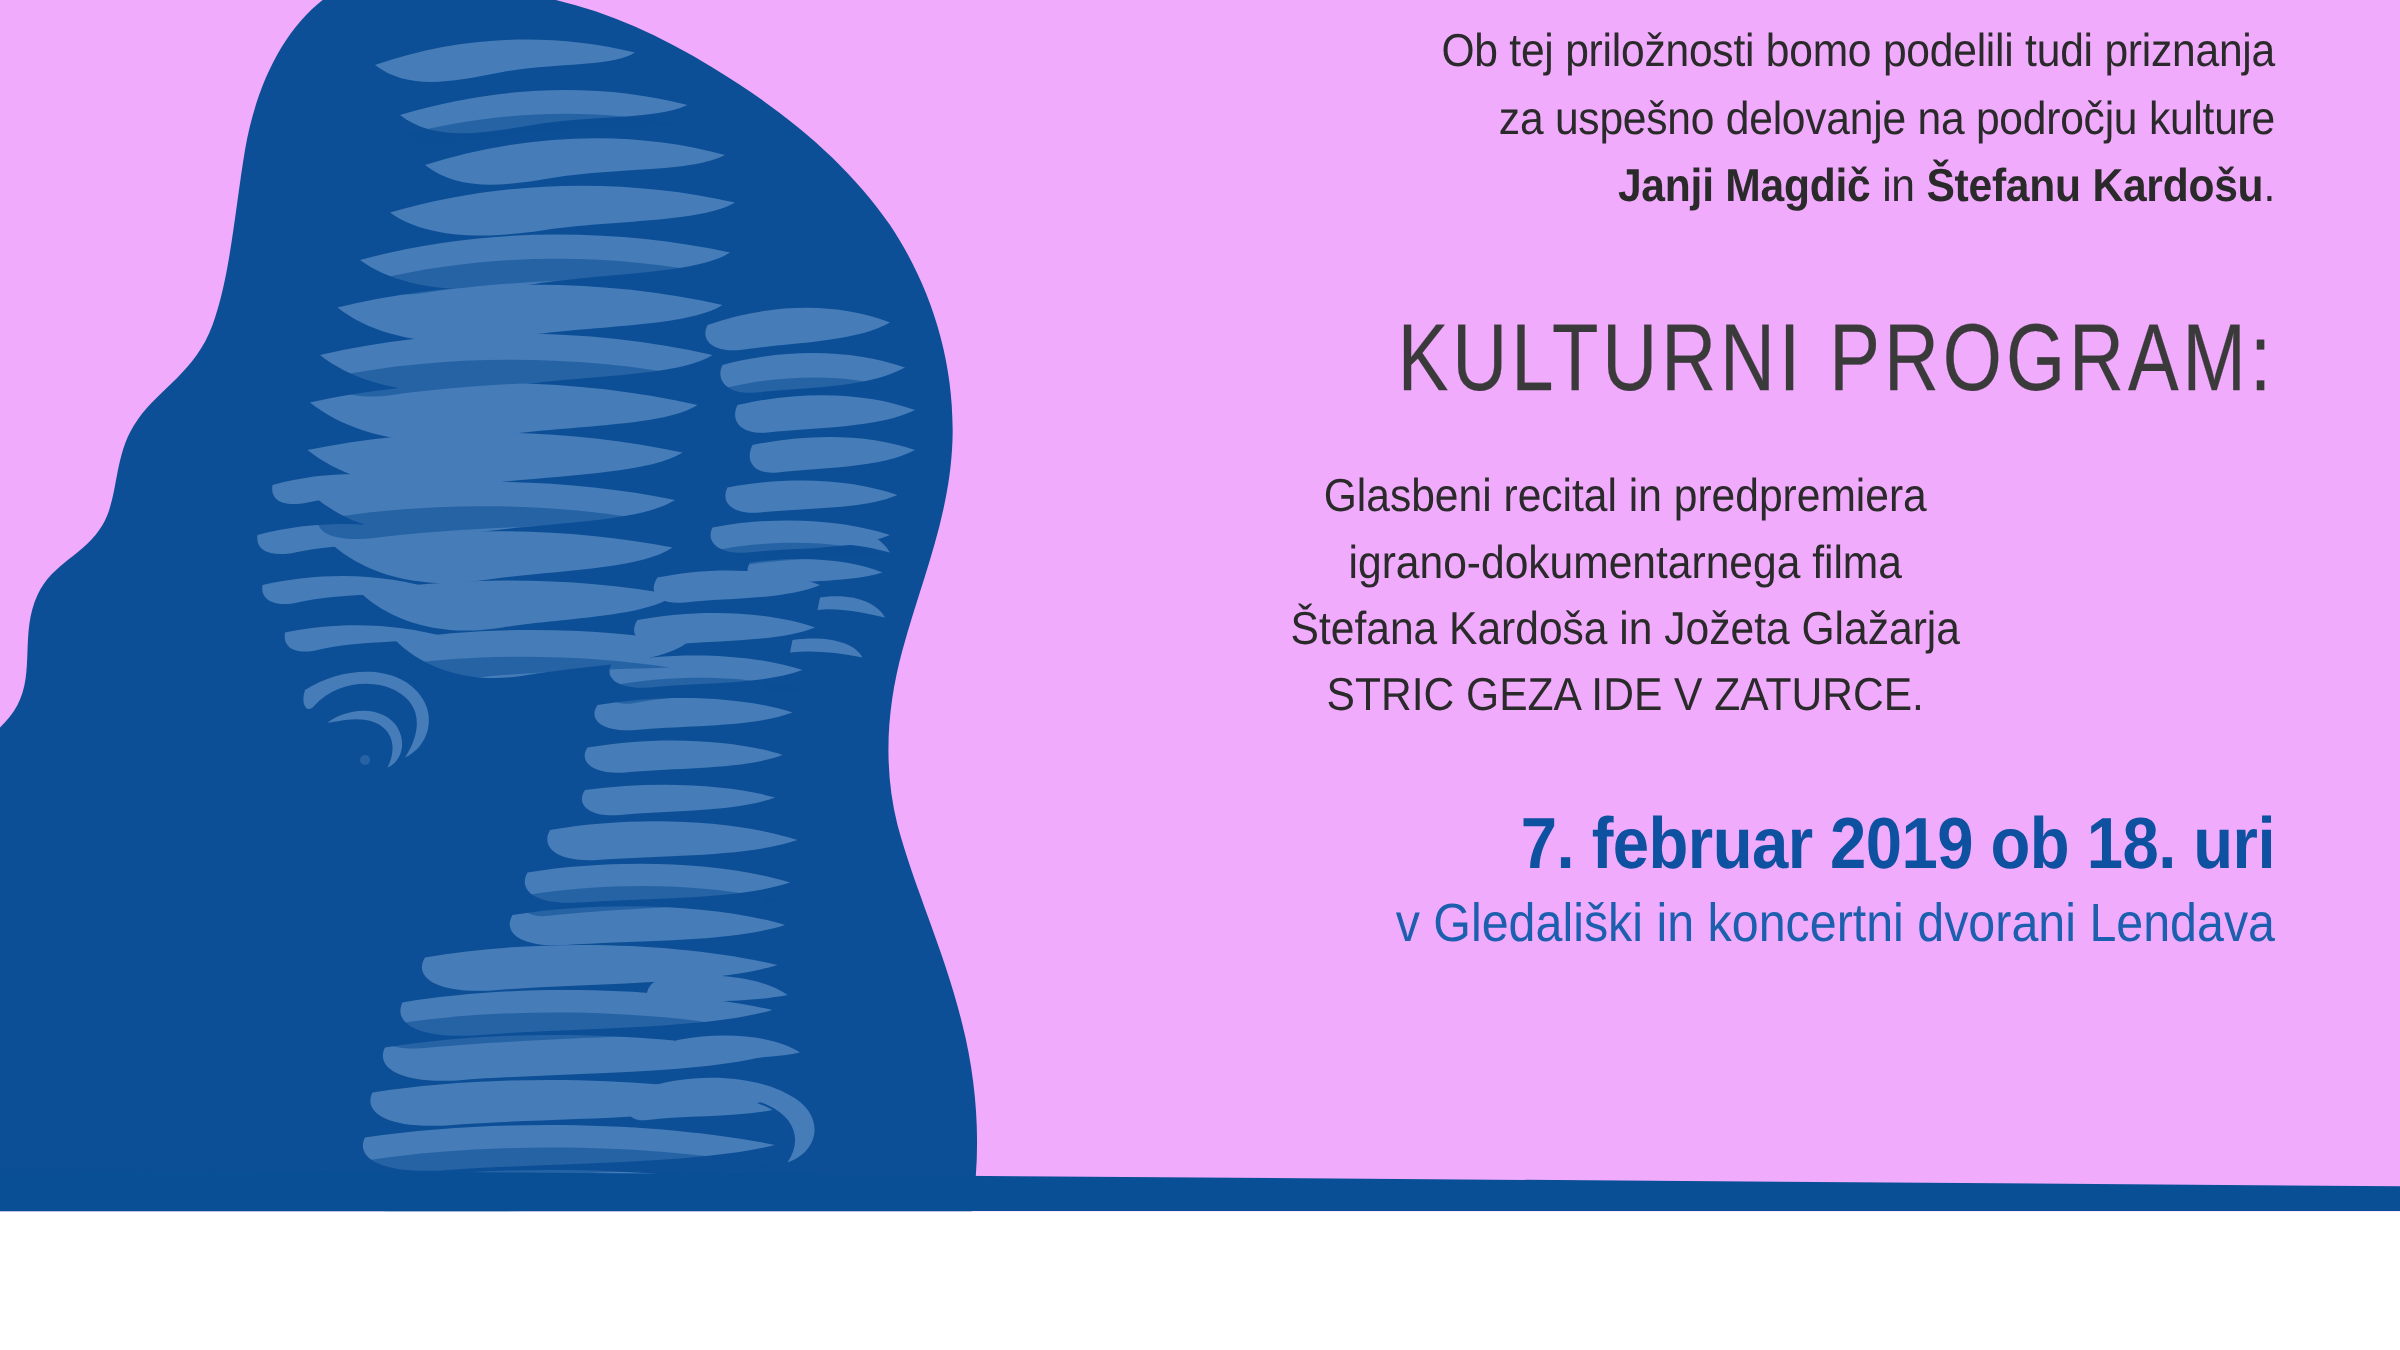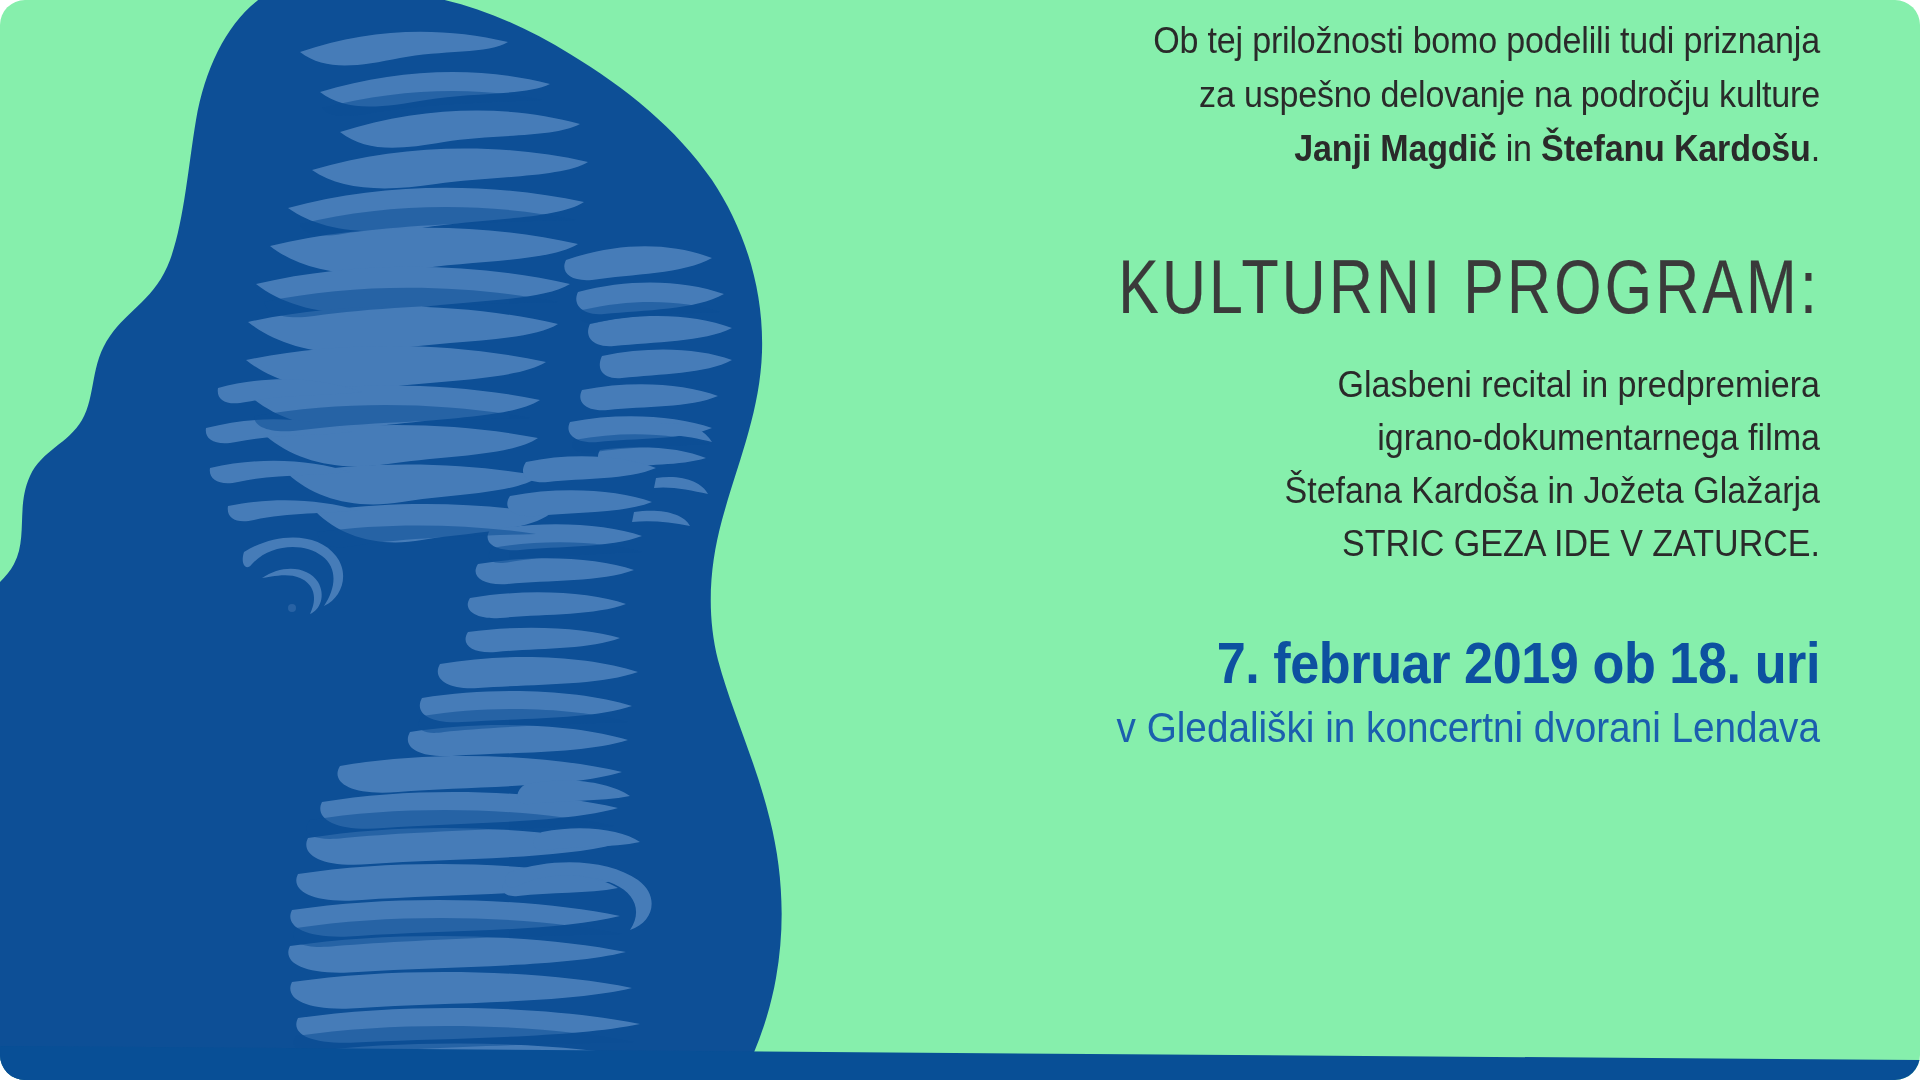--- a/index.html
+++ b/index.html
@@ -5,24 +5,23 @@
   html,body{margin:0;padding:0;}
   body{
     width:1920px;height:1080px;
     background:#ffffff;
     font-family:"Liberation Sans", sans-serif;
     overflow:hidden;
     position:relative;
   }
   #poster{
     position:absolute;inset:0;
-    width:1920px;height:1080px;
-    background:#86efac;
+    width:1920px;height:969px;
+    background:#f0abfc;
     overflow:hidden;
-    border-radius:25px;
   }
 
   
   #portrait{
     position:absolute;
     left:-30px;top:-8px;
     width:860px;height:1090px;
     pointer-events:none;
   }
   #portrait svg{display:block;width:100%;height:100%;}
@@ -65,21 +64,21 @@
     line-height:86px;
     font-weight:300;
     letter-spacing:4px;
     color:#3a3a3a;
     white-space:nowrap;
     transform:scaleX(0.80);
     transform-origin:right center;
     -webkit-text-stroke:0.2px #3a3a3a;
   }
 
-  .program-block{ margin-top:28px; }
+  .program-block{ margin-top:40px;text-align:center; }
   .program-line{
     font-size:37px;
     line-height:53px;
     color:#2a2a2a;
     font-weight:400;
     white-space:nowrap;
     transform:scaleX(0.92);
     transform-origin:right center;
   }
 

